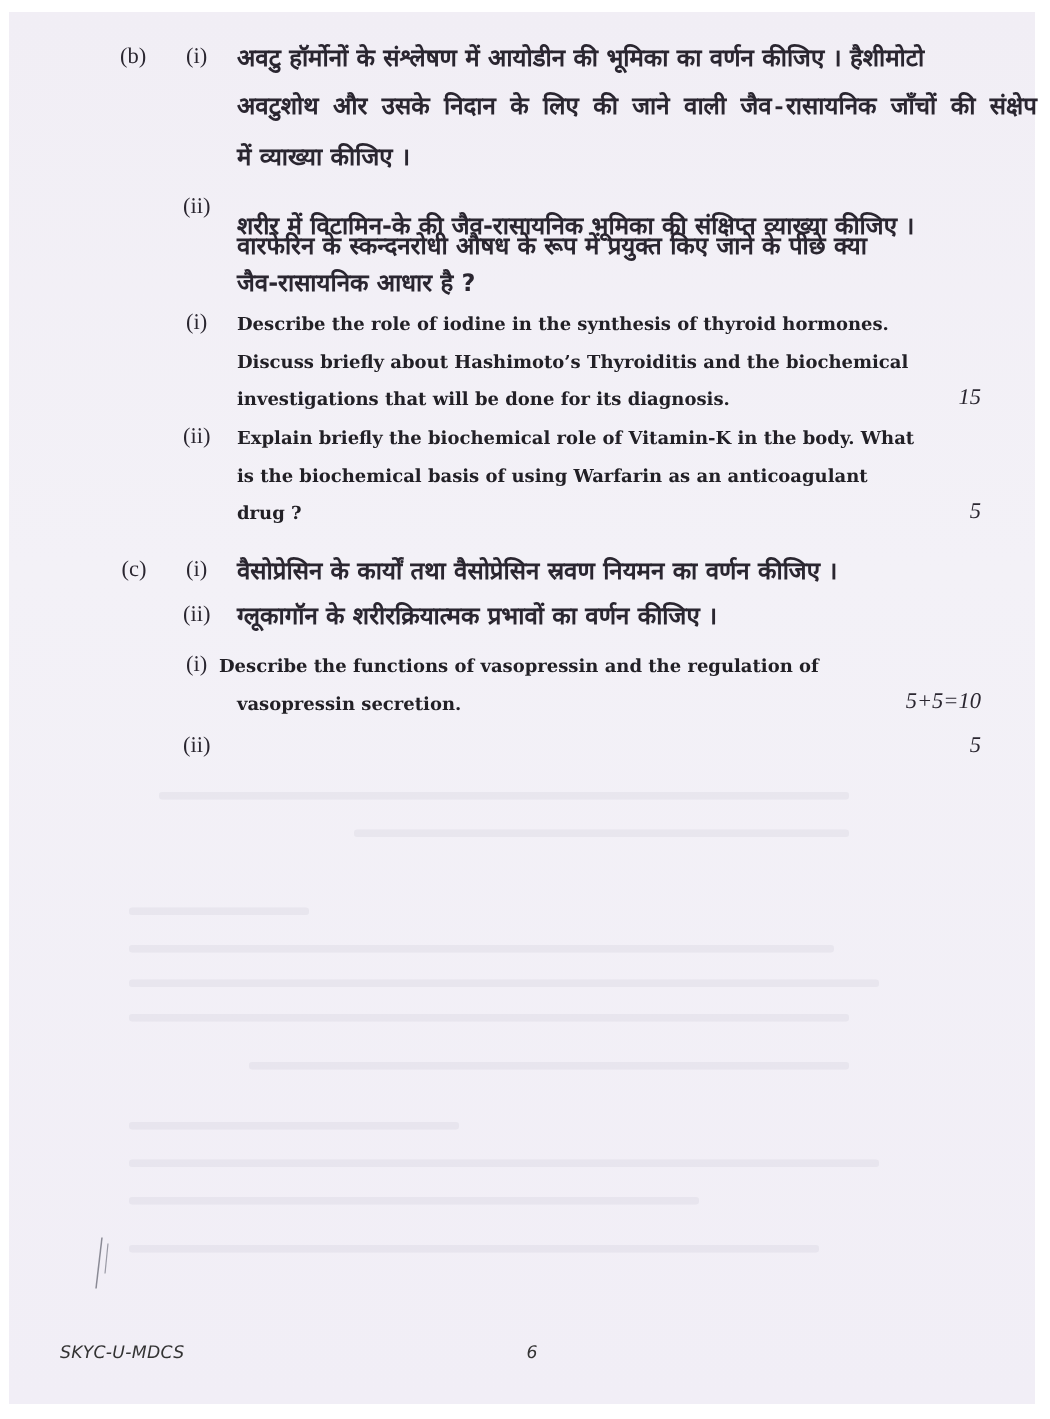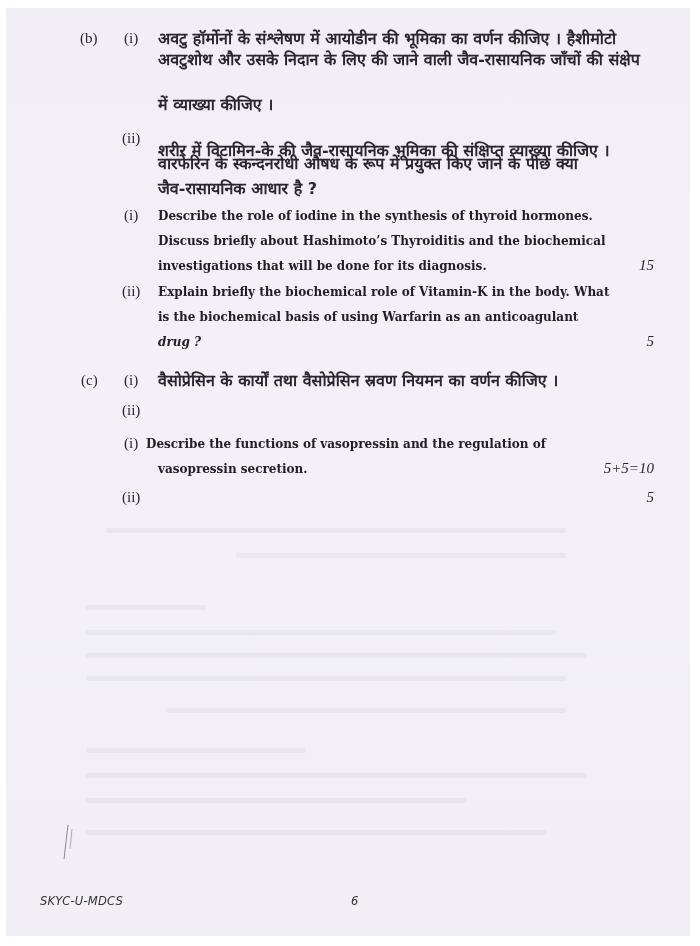--- a/index.html
+++ b/index.html
@@ -47,21 +47,21 @@
   <div class="ghost" style="top:700px;left:160px;width:400px;"></div>
   <div class="ghost" style="top:740px;left:80px;width:220px;"></div>
   <div class="ghost" style="top:765px;left:80px;width:500px;"></div>
   <div class="ghost" style="top:790px;left:80px;width:380px;"></div>
   <div class="ghost" style="top:822px;left:80px;width:460px;"></div>
 
   <span class="lbl" style="left:74px;top:22px;">(b)</span>
   <span class="lbl" style="left:118px;top:22px;">(i)</span>
   <div>
     <span class="line hi" style="left:152px;top:19px;">अवटु हॉर्मोनों के संश्लेषण में आयोडीन की भूमिका का वर्णन कीजिए । हैशीमोटो</span>
-    <span class="line hi" style="left:152px;top:40px;">अवटुशोथ और उसके निदान के लिए की जाने वाली जैव-रासायनिक जाँचों की संक्षेप</span>
+    <span class="line hi" style="left:152px;top:52px;font-family:Liberation Mono, monospace;">अवटुशोथ और उसके निदान के लिए की जाने वाली जैव-रासायनिक जाँचों की संक्षेप</span>
     <span class="line hi" style="left:152px;top:69px;margin-top:16px;">में व्याख्या कीजिए ।</span>
   </div>
 
   <span class="lbl" style="left:116px;top:122px;">(ii)</span>
   <div>
     <span class="line hi" style="left:152px;top:119px;margin-top:12px;">शरीर में विटामिन-के की जैव-रासायनिक भूमिका की संक्षिप्त व्याख्या कीजिए ।</span>
     <span class="line hi" style="left:152px;top:144px;">वारफेरिन के स्कन्दनरोधी औषध के रूप में प्रयुक्त किए जाने के पीछे क्या</span>
     <span class="line hi" style="left:152px;top:169px;">जैव-रासायनिक आधार है ?</span>
   </div>
 
@@ -70,29 +70,30 @@
     <span class="line en" style="left:152px;top:196px;">Describe the role of iodine in the synthesis of thyroid hormones.</span>
     <span class="line en" style="left:152px;top:221px;">Discuss briefly about Hashimoto’s Thyroiditis and the biochemical</span>
     <span class="line en" style="left:152px;top:246px;">investigations that will be done for its diagnosis.</span>
   </div>
   <span class="marks" style="right:36px;top:249px;">15</span>
 
   <span class="lbl" style="left:116px;top:275px;">(ii)</span>
   <div>
     <span class="line en" style="left:152px;top:272px;">Explain briefly the biochemical role of Vitamin-K in the body. What</span>
     <span class="line en" style="left:152px;top:297px;">is the biochemical basis of using Warfarin as an anticoagulant</span>
-    <span class="line en" style="left:152px;top:322px;font-style:italic;">drug ?</span>
+    <span class="line en" style="left:152px;top:322px;">drug ?</span>
   </div>
   <span class="marks" style="right:36px;top:325px;">5</span>
 
   <span class="lbl" style="left:75px;top:364px;">(c)</span>
   <span class="lbl" style="left:118px;top:364px;">(i)</span>
   <span class="line hi" style="left:152px;top:361px;">वैसोप्रेसिन के कार्यों तथा वैसोप्रेसिन स्रवण नियमन का वर्णन कीजिए ।</span>
 
   <span class="lbl" style="left:116px;top:394px;">(ii)</span>
+  <span class="line hi" style="left:152px;top:391px;">ग्लूकागॉन के शरीरक्रियात्मक प्रभावों का वर्णन कीजिए ।</span>
 
   <span class="lbl" style="left:118px;top:427px;">(i)</span>
   <div>
     <span class="line en" style="left:140px;top:424px;">Describe the functions of vasopressin and the regulation of</span>
     <span class="line en" style="left:152px;top:449px;">vasopressin secretion.</span>
   </div>
   <span class="marks" style="right:36px;top:452px;">5+5=10</span>
 
   <span class="lbl" style="left:116px;top:481px;">(ii)</span>
   <span class="marks" style="right:36px;top:481px;">5</span>

